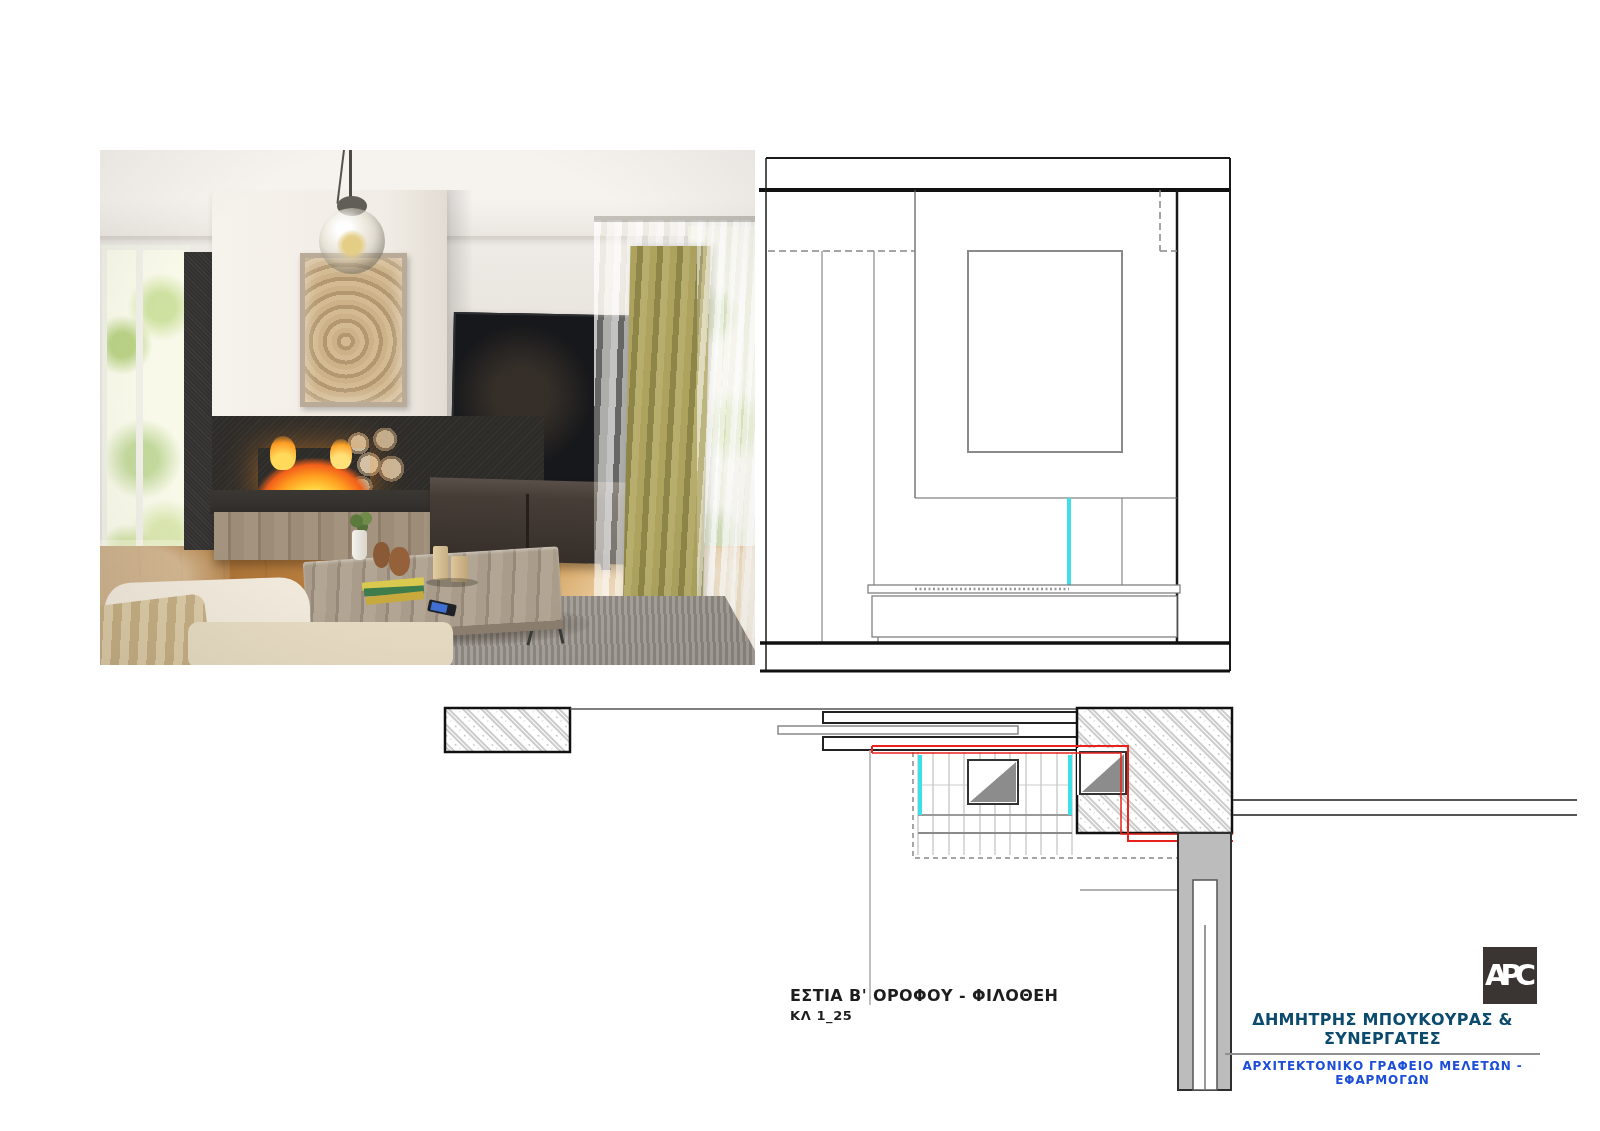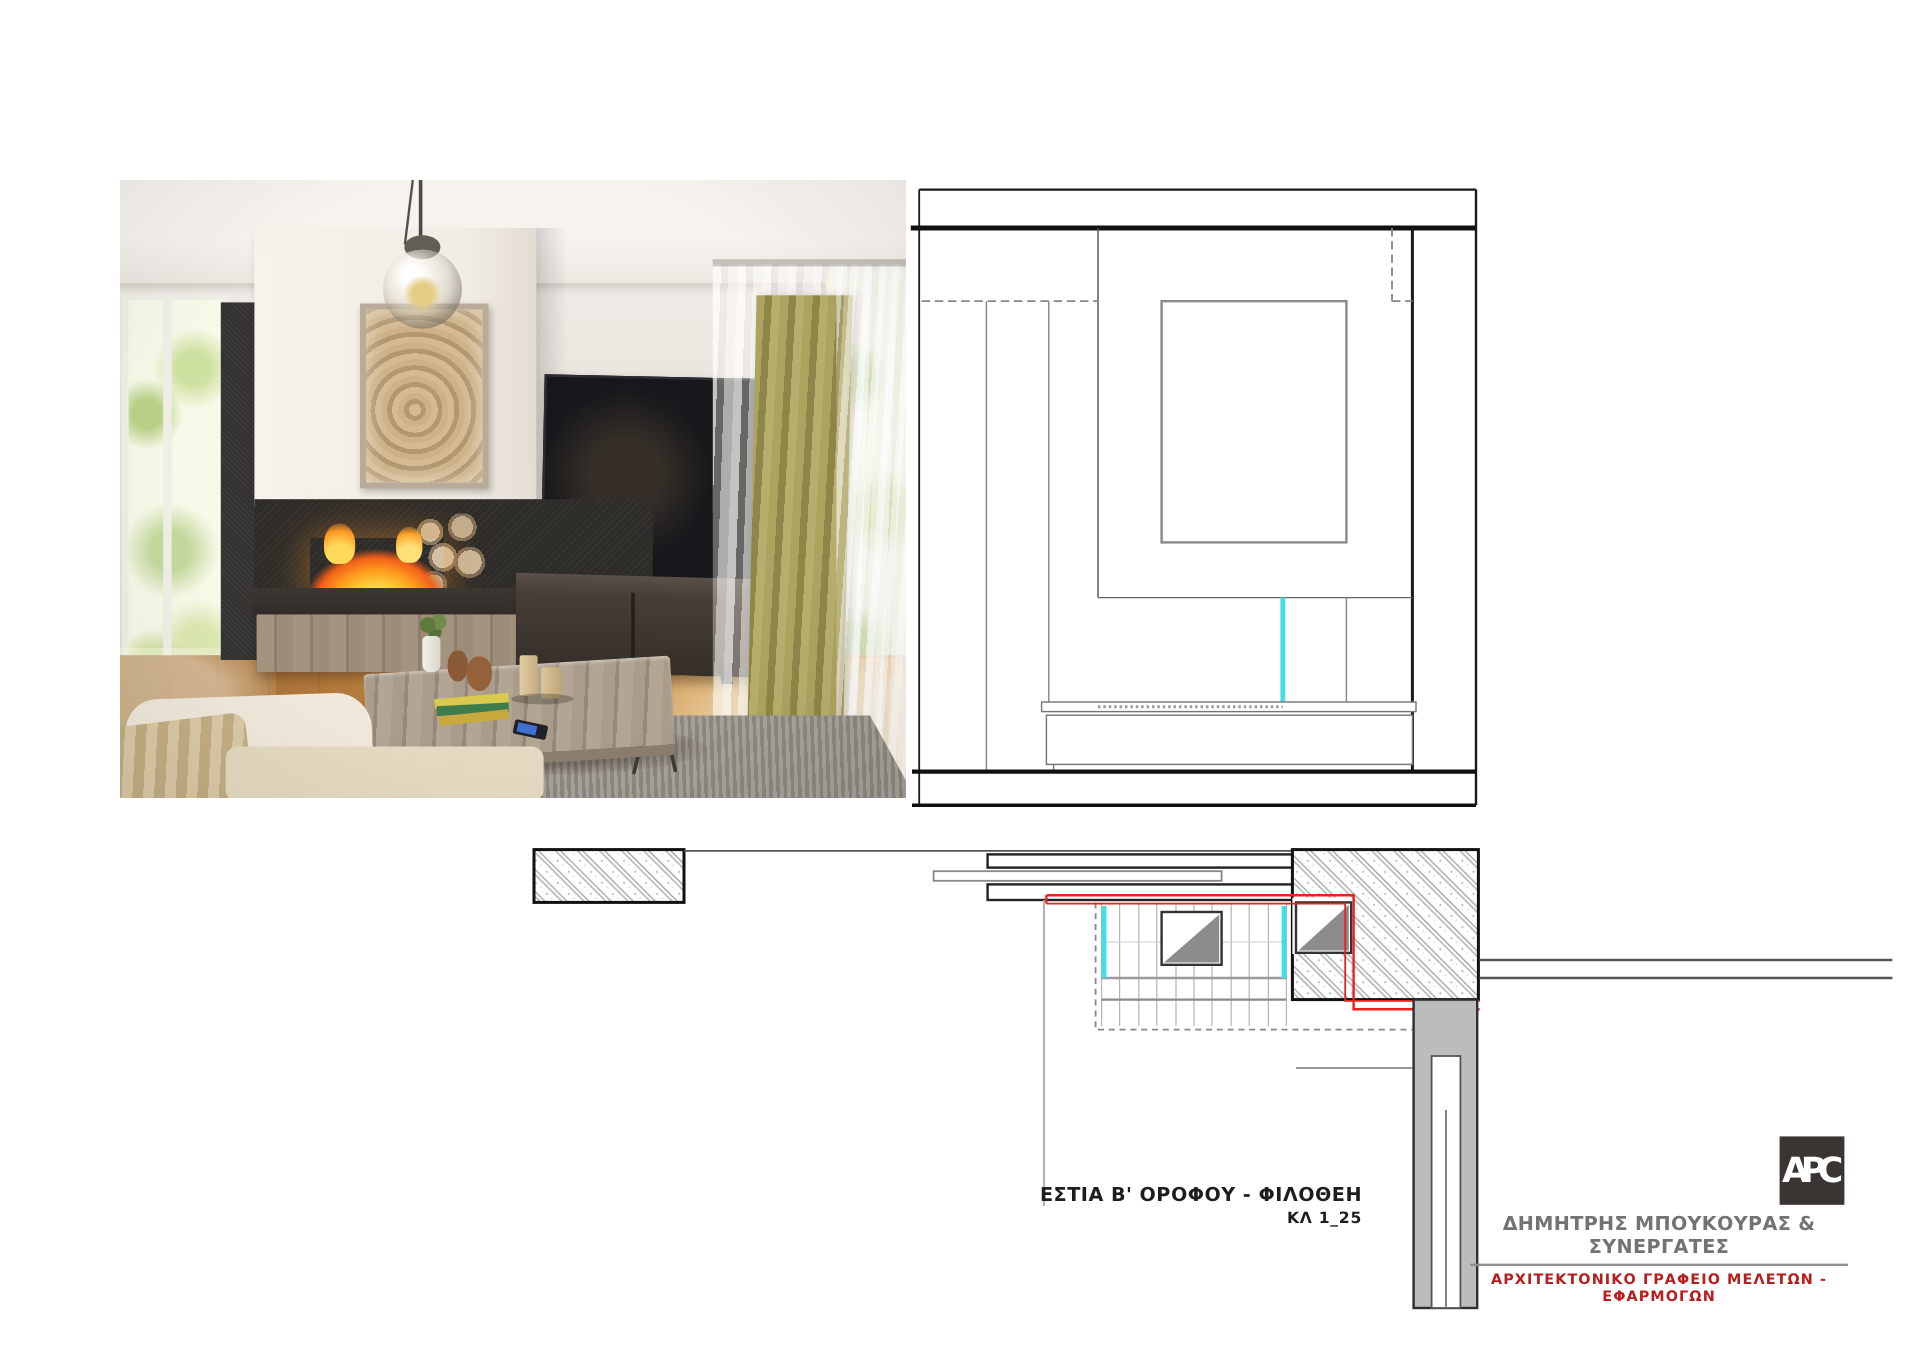--- a/index.html
+++ b/index.html
@@ -118,29 +118,29 @@
   .ph-sofa-back{left:5px;top:430px;width:205px;height:60px;background:#f0e9db;border-radius:26px 30px 4px 4px;transform:rotate(-2deg);}
   .ph-pillow-navy{left:-8px;top:462px;width:70px;height:56px;background:#242e52;border-radius:10px;transform:rotate(4deg);}
   .ph-pillow-stripe{left:-10px;top:450px;width:118px;height:70px;border-radius:12px;transform:rotate(-7deg);
       background:repeating-linear-gradient(100deg,#dbcaa6 0 9px,#c4ae84 9px 18px);}
   .ph-sofa-seat{left:88px;top:472px;width:265px;height:46px;background:#e5dac1;border-radius:10px;}
   .ph-vignette{left:0;top:0;width:655px;height:515px;
       background:radial-gradient(ellipse at 50% 45%,rgba(0,0,0,0) 60%,rgba(0,0,0,.07) 100%);}
   
   #drawings{position:absolute;left:0;top:0;width:1600px;height:1131px;}
   
-  #titleblock{position:absolute;left:790px;top:985px;width:345px;text-align:right;
+  #titleblock{position:absolute;left:790px;top:985px;width:345px;
       color:#1d1d1d;font-weight:bold;line-height:1.38;}
   #titleblock .t1{font-size:16px;letter-spacing:.4px;}
   #titleblock .t2{font-size:15.5px;letter-spacing:.3px;}
   #titleblock .t3{font-size:13px;letter-spacing:.6px;}
   #firmblock{position:absolute;left:1225px;top:1010px;width:315px;text-align:center;}
-  #firmblock .name{font-size:16px;font-weight:bold;color:#737373;letter-spacing:.3px;}
+  #firmblock .name{font-size:16px;font-weight:bold;color:#0c4a6e;letter-spacing:.3px;}
   #firmblock .rule{height:2px;background:#8f8f8f;margin:5px 0 4px 0;}
-  #firmblock .sub{font-size:12px;font-weight:bold;color:#b91c1c;letter-spacing:.9px;}
+  #firmblock .sub{font-size:12px;font-weight:bold;color:#1d4ed8;letter-spacing:.9px;}
   #logo{position:absolute;left:1463px;top:947px;width:54px;height:57px;background:#3a3532;
       color:#ffffff;text-align:center;line-height:57px;font-size:29px;font-weight:bold;
       letter-spacing:-0.24em;text-indent:-0.2em;margin-left:20px;}
 </style>
 </head>
 <body>
 
 <div id="sheet">
 
   <div id="photo">

